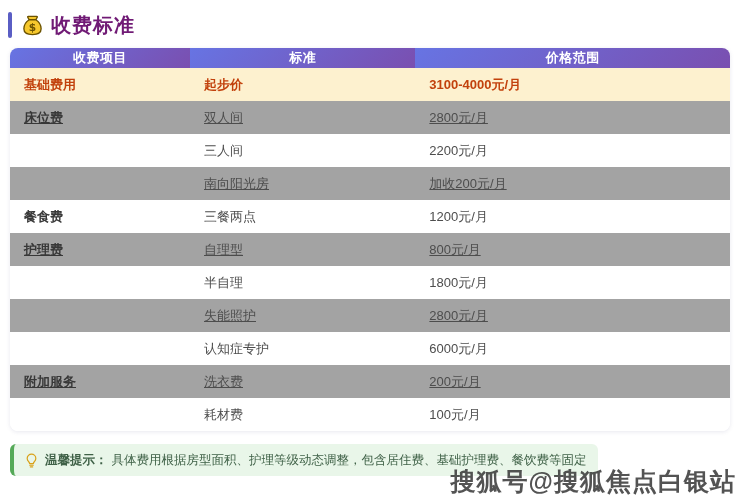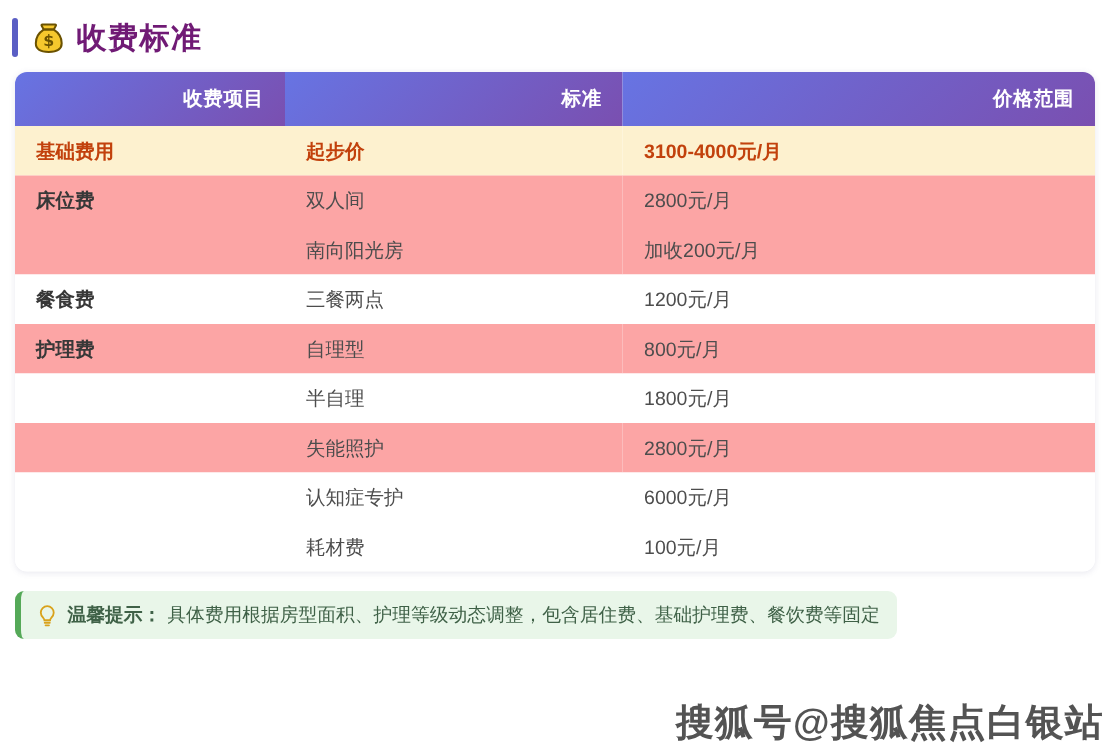--- a/index.html
+++ b/index.html
@@ -10,27 +10,27 @@
   
   .title-row { display:flex; align-items:center; height:34px; margin-bottom:6px; }
   .accent-bar { width:4px; height:26px; background:#5a5ec4; border-radius:2px; margin-right:9px; }
   .title-icon { width:23px; height:23px; margin-right:7px; flex:0 0 auto; }
   .page-title { font-size:20px; font-weight:bold; color:#701a75; letter-spacing:1px; }
 
   
   table.fee-table { width:720px; margin-left:2px; border-collapse:separate; border-spacing:0;
                     border-radius:8px; overflow:hidden; box-shadow:0 1px 4px rgba(90,90,140,.14); }
   .fee-table col.c1 { width:25%; } .fee-table col.c2 { width:31.3%; } .fee-table col.c3 { width:43.7%; }
-  .fee-table th { height:36px; padding:0 14px; text-align:right; vertical-align:middle;
+  .fee-table th { height:20px; padding:0 14px; text-align:center; vertical-align:middle;
                   color:#ffffff; font-size:13px; font-weight:bold; letter-spacing:.5px;
                   background:linear-gradient(135deg,#6774e3 0%,#7a4fb0 100%); }
   .fee-table td { height:33px; padding:0 14px; vertical-align:middle;
                   font-size:13px; color:#4d4d4d; background:#ffffff; }
   .fee-table td.cat { font-weight:bold; color:#383838; }
-  .fee-table tr.striped td { background:#fca5a5; }
+  .fee-table tr.striped td { background:#a3a3a3;text-decoration:underline; }
   .fee-table tr.highlight td { background:#fdf1cf; color:#c2410c; font-weight:bold; }
 
   
   .note { position:relative; margin-top:13px; width:588px; margin-left:2px; min-height:32px;
           background:#e9f6e9; border-left:4px solid #55a958; border-radius:6px;
           display:flex; align-items:center; padding:7px 12px 7px 10px;
           font-size:12.5px; color:#3f6147; }
   .note .bulb { width:15px; height:15px; margin-right:6px; flex:0 0 auto; }
   .note b { margin-right:4px; white-space:nowrap; }
   .note-text { white-space:nowrap; overflow:hidden; }
@@ -73,20 +73,25 @@
       <tr class="highlight">
         <td class="cat">基础费用</td>
         <td>起步价</td>
         <td>3100-4000元/月</td>
       </tr>
       <tr class="striped">
         <td class="cat">床位费</td>
         <td>双人间</td>
         <td>2800元/月</td>
       </tr>
+      <tr>
+        <td class="cat"></td>
+        <td>三人间</td>
+        <td>2200元/月</td>
+      </tr>
       <tr class="striped">
         <td class="cat"></td>
         <td>南向阳光房</td>
         <td>加收200元/月</td>
       </tr>
       <tr>
         <td class="cat">餐食费</td>
         <td>三餐两点</td>
         <td>1200元/月</td>
       </tr>
@@ -103,20 +108,25 @@
       <tr class="striped">
         <td class="cat"></td>
         <td>失能照护</td>
         <td>2800元/月</td>
       </tr>
       <tr>
         <td class="cat"></td>
         <td>认知症专护</td>
         <td>6000元/月</td>
       </tr>
+      <tr class="striped">
+        <td class="cat">附加服务</td>
+        <td>洗衣费</td>
+        <td>200元/月</td>
+      </tr>
       <tr>
         <td class="cat"></td>
         <td>耗材费</td>
         <td>100元/月</td>
       </tr>
     </tbody>
   </table>
 
   <div class="note">
     <svg class="bulb" viewBox="0 0 16 16">

